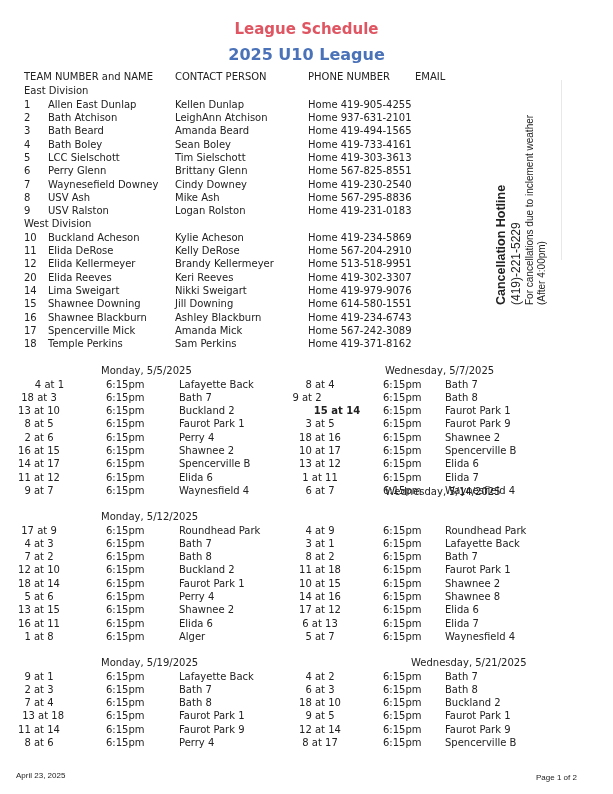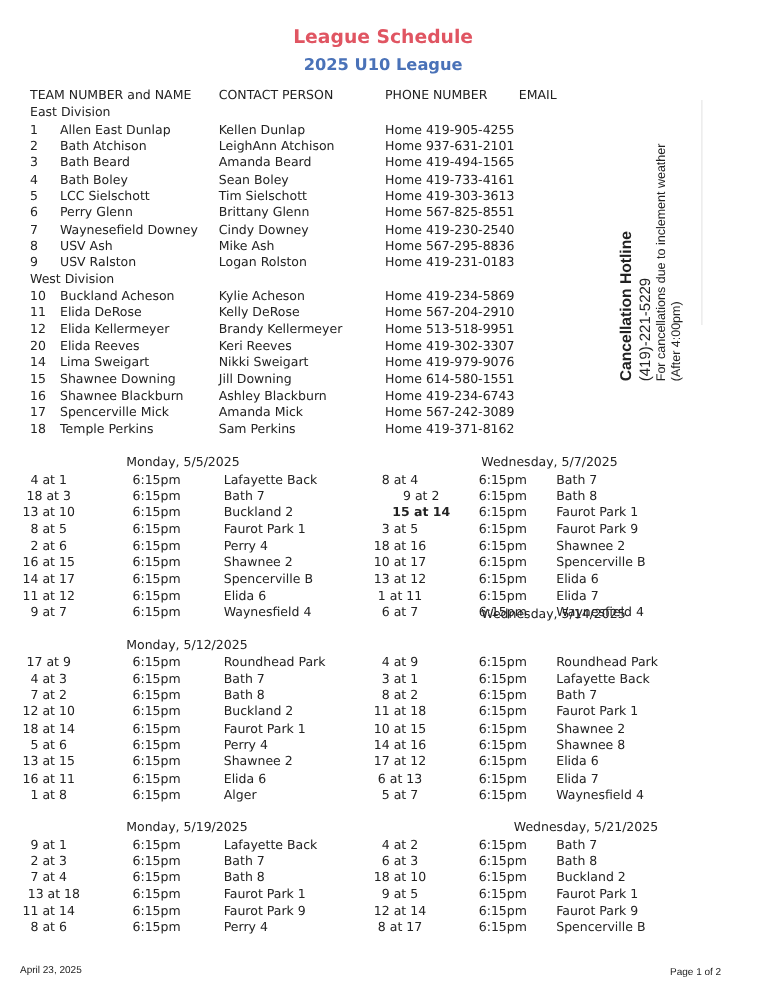--- a/index.html
+++ b/index.html
@@ -6,21 +6,21 @@
     body {
       width: 613px; height: 794px; position: relative; overflow: hidden;
       font-family: "DejaVu Sans", sans-serif; color: #222;
     }
     .title {
       position: absolute; top: 20px; left: 0; width: 613px; text-align: center;
       font-family: "DejaVu Sans", sans-serif; font-weight: bold; font-size: 15px; color: #e05562;
     }
     .subtitle {
       position: absolute; top: 45px; left: 0; width: 613px; text-align: center;
-      font-weight: bold; font-size: 13px; color: #4a72b8;
+      font-weight: bold; font-size: 16px; color: #4a72b8;
     }
     .hdr { position: absolute; top: 71px; font-size: 10px; color: #222; }
     .div-label { position: absolute; left: 24px; font-size: 10px; color: #222; }
     .team-row { position: absolute; left: 0; height: 13px; font-size: 10px; color: #222; white-space: nowrap; }
     .team-row span { position: absolute; top: 0; }
     .c-num { left: 24px; }
     .c-name { left: 48px; }
     .c-contact { left: 175px; }
     .c-phone { left: 308px; }
 
@@ -171,21 +171,21 @@
 <div class="hotline">
   <div class="h-title">Cancellation Hotline</div>
   <div class="h-phone">(419)-221-5229</div>
   <div class="h-note">For cancellations due to inclement weather</div>
   <div class="h-note">(After 4:00pm)</div>
 </div>
 
 <div id="schedule">
     <div class="day" style="left: 101px; top: 365px;">Monday, 5/5/2025</div>
     <div class="game" style="left: 0px; top: 378.5px;">
-      <span class="g-match" style="left: 14px;">4 at 1</span>
+      <span class="g-match" style="left: 14px; text-align: right;">4 at 1</span>
       <span style="left: 106px;">6:15pm</span>
       <span style="left: 179px;">Lafayette Back</span>
     </div>
     <div class="game" style="left: 0px; top: 391.8px;">
       <span class="g-match" style="left: 14px;">18 at 3</span>
       <span style="left: 106px;">6:15pm</span>
       <span style="left: 179px;">Bath 7</span>
     </div>
     <div class="game" style="left: 0px; top: 405.1px;">
       <span class="g-match" style="left: 14px;">13 at 10</span>
@@ -222,21 +222,21 @@
       <span style="left: 106px;">6:15pm</span>
       <span style="left: 179px;">Waynesfield 4</span>
     </div>
     <div class="day" style="left: 385px; top: 365px;">Wednesday, 5/7/2025</div>
     <div class="game" style="left: 0px; top: 378.5px;">
       <span class="g-match" style="left: 295px;">8 at 4</span>
       <span style="left: 383px;">6:15pm</span>
       <span style="left: 445px;">Bath 7</span>
     </div>
     <div class="game" style="left: 0px; top: 391.8px;">
-      <span class="g-match" style="left: 312px;">9 at 2</span>
+      <span class="g-match" style="left: 282px;">9 at 2</span>
       <span style="left: 383px;">6:15pm</span>
       <span style="left: 445px;">Bath 8</span>
     </div>
     <div class="game" style="left: 0px; top: 405.1px;">
       <span class="g-match" style="left: 312px; font-weight: bold;">15 at 14</span>
       <span style="left: 383px;">6:15pm</span>
       <span style="left: 445px;">Faurot Park 1</span>
     </div>
     <div class="game" style="left: 0px; top: 418.4px;">
       <span class="g-match" style="left: 295px;">3 at 5</span>

